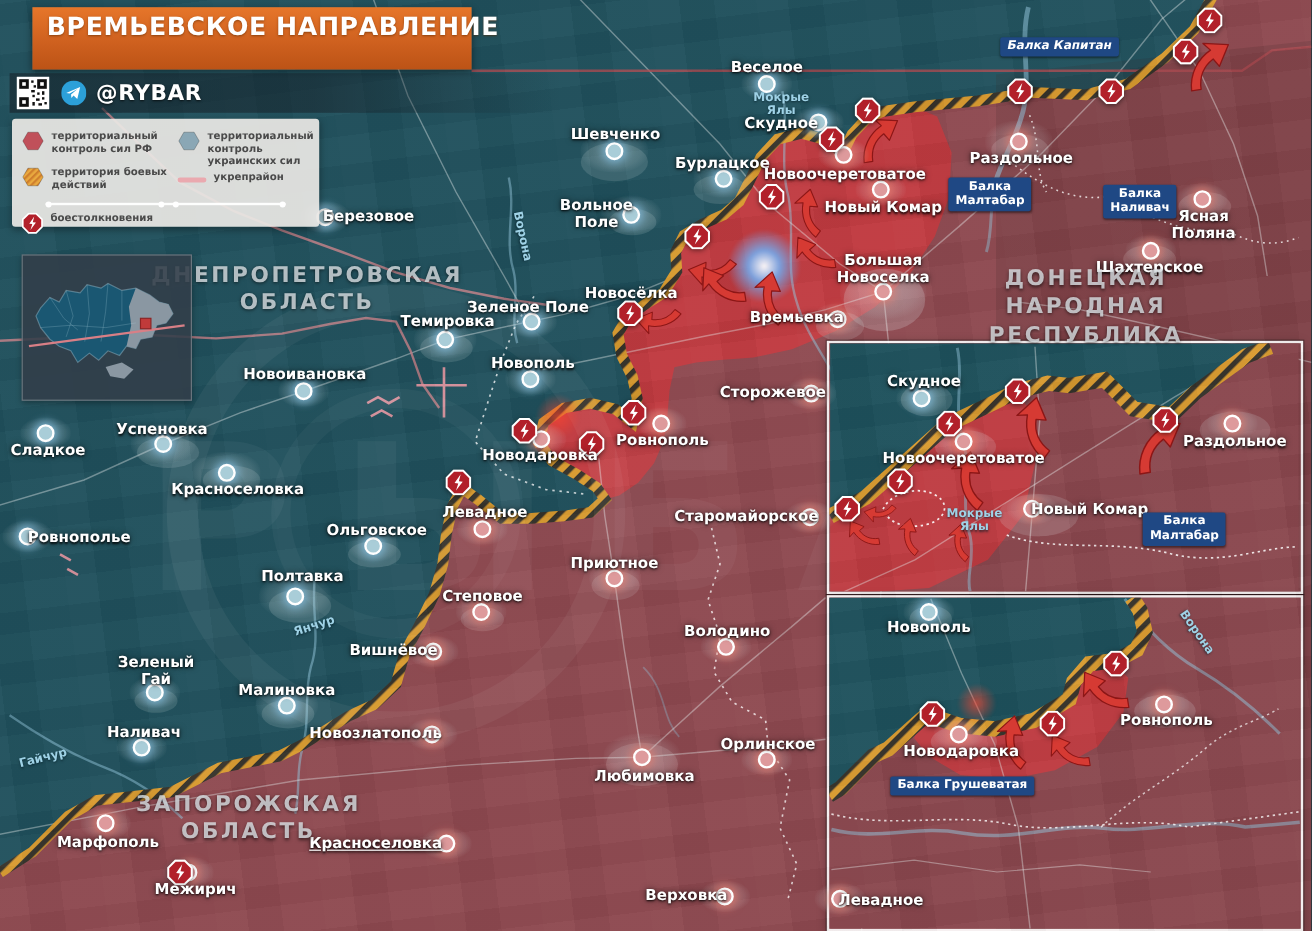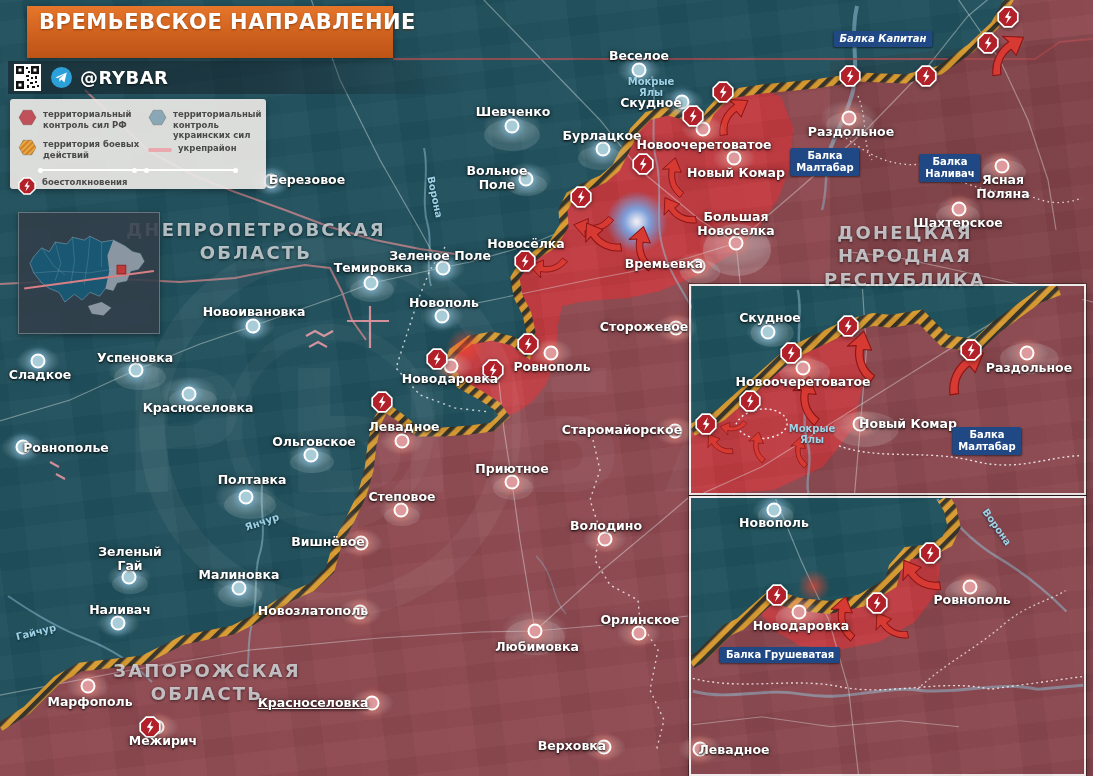--- a/index.html
+++ b/index.html
@@ -533,21 +533,21 @@
       <div class="town-label" style="left: 908px; top: 424px; position: absolute;">Новый Комар</div>
       <div class="town-label" style="left: 1029px; top: 368px; position: absolute;">Раздольное</div>
       <div class="town-label" style="left: 774px; top: 523px; position: absolute;">Новополь</div>
       <div class="town-label" style="left: 972px; top: 600px; position: absolute;">Ровнополь</div>
       <div class="town-label" style="left: 801px; top: 626px; position: absolute;">Новодаровка</div>
       <div class="town-label" style="left: 734px; top: 750px; position: absolute;">Левадное</div>
       <div class="balka" style="left: 883px; top: 39px; position: absolute; font-style: italic;">Балка Капитан</div>
       <div class="balka" style="left: 825px; top: 162px; position: absolute;">Балка<br>Малтабар</div>
       <div class="balka" style="left: 950px; top: 168px; position: absolute;">Балка<br>Наливач</div>
       <div class="balka" style="left: 987px; top: 441px; position: absolute;">Балка<br>Малтабар</div>
-      <div class="balka" style="left: 780px; top: 655px; position: absolute; text-align: right;">Балка Грушеватая</div>
+      <div class="balka" style="left: 802px; top: 655px; position: absolute; text-align: right;">Балка Грушеватая</div>
       <div class="river-label" style="left: 651px; top: 87px; position: absolute; transform: translate(-50%, -50%) rotate(0deg);">Мокрые<br>Ялы</div>
       <div class="river-label" style="left: 435px; top: 197px; position: absolute; transform: translate(-50%, -50%) rotate(78deg);">Ворона</div>
       <div class="river-label" style="left: 262px; top: 522px; position: absolute; transform: translate(-50%, -50%) rotate(-18deg);">Янчур</div>
       <div class="river-label" style="left: 36px; top: 632px; position: absolute; transform: translate(-50%, -50%) rotate(-14deg);">Гайчур</div>
       <div class="river-label" style="left: 812px; top: 434px; position: absolute; transform: translate(-50%, -50%) rotate(0deg);">Мокрые<br>Ялы</div>
       <div class="river-label" style="left: 997px; top: 527px; position: absolute; transform: translate(-50%, -50%) rotate(55deg);">Ворона</div>
       <div class="region-label" style="left: 256px; top: 241px; position: absolute;">ДНЕПРОПЕТРОВСКАЯ<br>ОБЛАСТЬ</div>
       <div class="region-label" style="left: 905px; top: 256px; position: absolute;">ДОНЕЦКАЯ<br>НАРОДНАЯ<br>РЕСПУБЛИКА</div>
       <div class="region-label" style="left: 207px; top: 682px; position: absolute;">ЗАПОРОЖСКАЯ<br>ОБЛАСТЬ</div>
     </div>

